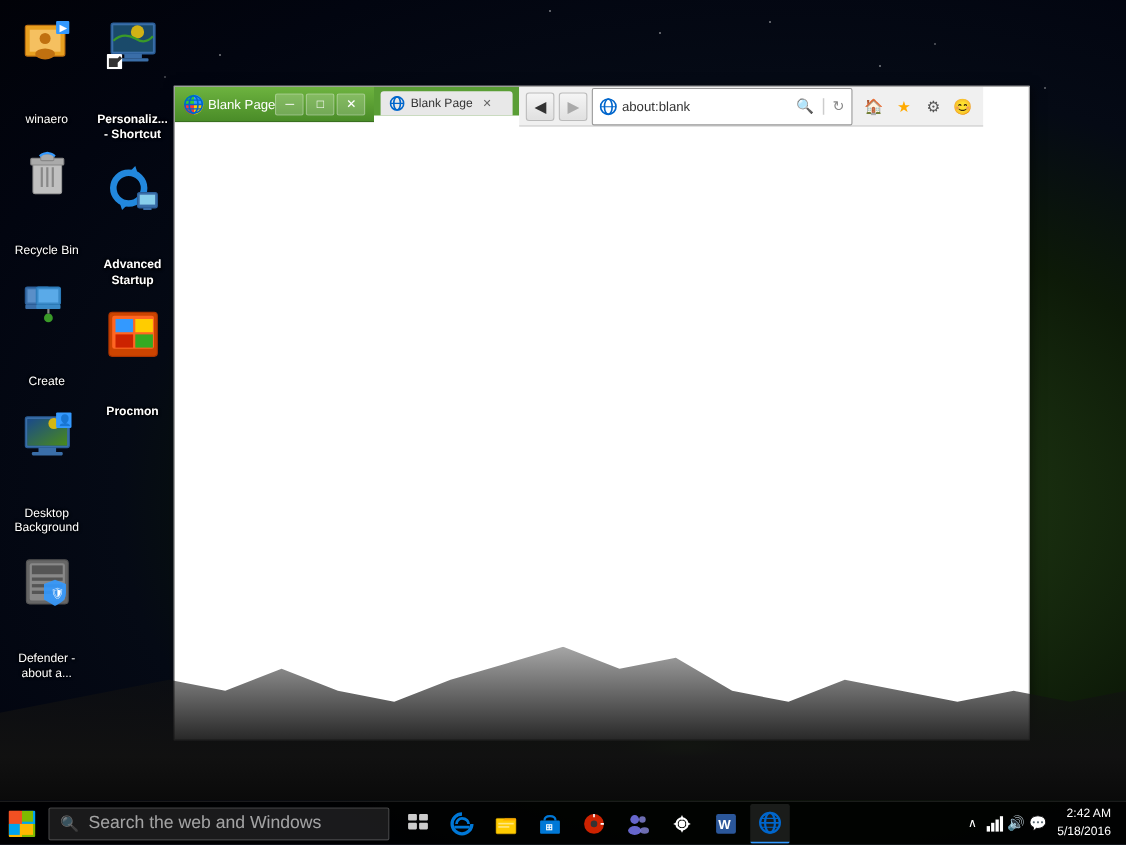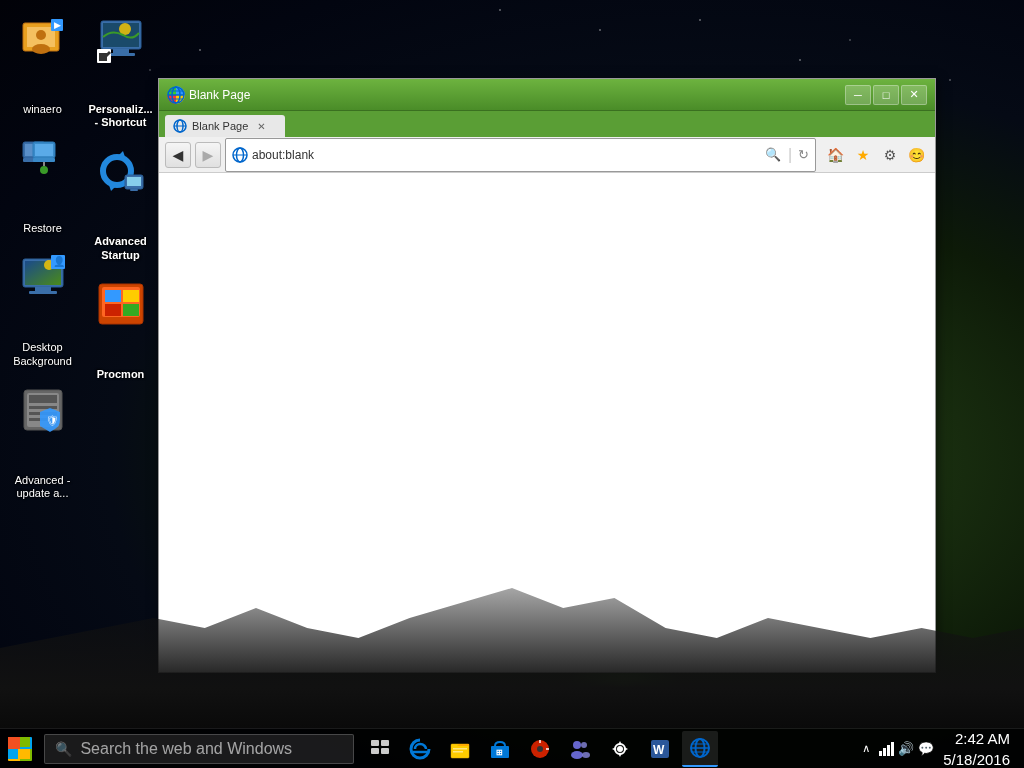--- a/index.html
+++ b/index.html
@@ -101,21 +101,21 @@
     
     .browser-window {
       position: absolute;
       top: 78px;
       left: 158px;
       width: 778px;
       height: 595px;
       background: white;
       box-shadow: 2px 2px 10px rgba(0,0,0,0.5);
       display: flex;
-      flex-direction: column;
+      flex-direction: row;
       border: 1px solid #999;
     }
 
     .browser-titlebar {
       background: linear-gradient(to bottom, #6db33f 0%, #4a8c28 100%);
       height: 32px;
       display: flex;
       align-items: center;
       justify-content: space-between;
       padding: 0 8px;
@@ -359,21 +359,21 @@
       display: flex;
       align-items: center;
       justify-content: center;
       font-size: 12px;
       color: white;
       cursor: pointer;
     }
 
     .clock {
       color: white;
-      font-size: 15px;
+      font-size: 11px;
       text-align: right;
       padding: 0 6px;
       line-height: 1.4;
       cursor: pointer;
     }
 
     
     .icons-column-1 {
       position: absolute;
       top: 10px;
@@ -408,36 +408,50 @@
           <rect x="8" y="12" width="28" height="20" fill="#f5c060"></rect>
           <circle cx="22" cy="20" r="5" fill="#c07010"></circle>
           <ellipse cx="22" cy="34" rx="9" ry="5" fill="#c07010"></ellipse>
           <rect x="32" y="4" width="12" height="12" rx="1" fill="#3399ff"></rect>
           <text x="35" y="13" font-size="9" fill="white">▶</text>
         </svg>
       </div>
       <span class="icon-label">winaero</span>
     </div>
 
+    <div class="icon-item">
+      <div class="icon-img">
+        <svg width="42" height="48" viewBox="0 0 42 48">
+          <rect x="8" y="14" width="26" height="28" rx="2" fill="#c0c0c0" stroke="#999" stroke-width="1"></rect>
+          <rect x="6" y="10" width="30" height="6" rx="1" fill="#aaa" stroke="#888" stroke-width="1"></rect>
+          <rect x="15" y="6" width="12" height="6" rx="1" fill="#aaa" stroke="#888" stroke-width="1"></rect>
+          <line x1="16" y1="18" x2="16" y2="36" stroke="#888" stroke-width="2"></line>
+          <line x1="21" y1="18" x2="21" y2="36" stroke="#888" stroke-width="2"></line>
+          <line x1="26" y1="18" x2="26" y2="36" stroke="#888" stroke-width="2"></line>
+          <path d="M14 8 Q21 2 28 8" fill="none" stroke="#3399ff" stroke-width="2"></path>
+        </svg>
+      </div>
+      <span class="icon-label">Recycle Bin</span>
+    </div>
 
 
     <div class="icon-item">
       <div class="icon-img">
         <svg width="48" height="48" viewBox="0 0 48 48">
           <rect x="4" y="8" width="22" height="16" rx="2" fill="#3a6ea8" stroke="#2a5e98"></rect>
           <rect x="6" y="10" width="18" height="12" fill="#5a8fc8"></rect>
           <rect x="4" y="24" width="22" height="4" rx="1" fill="#3a6ea8"></rect>
           <rect x="14" y="8" width="22" height="16" rx="2" fill="#3a8ac8" stroke="#2a7ab8"></rect>
           <rect x="16" y="10" width="18" height="12" fill="#5aaae8"></rect>
           <rect x="14" y="24" width="22" height="4" rx="1" fill="#3a8ac8"></rect>
           <circle cx="25" cy="36" r="4" fill="#3a9a28"></circle>
           <line x1="25" y1="28" x2="25" y2="32" stroke="#888" stroke-width="2"></line>
         </svg>
       </div>
-      <span class="icon-label">Restore</span>
+      <span class="icon-label">Create</span>
     </div>
 
     <div class="icon-item">
       <div class="icon-img">
         <svg width="48" height="48" viewBox="0 0 48 48">
           <rect x="4" y="6" width="40" height="28" rx="2" fill="#3a6ea8" stroke="#2a5e98"></rect>
           <rect x="6" y="8" width="36" height="24" fill="#1a4a6a"></rect>
           <rect x="6" y="8" width="36" height="24" fill="url(#bg_grad)"></rect>
           <defs>
             <linearGradient id="bg_grad" x1="0" y1="0" x2="1" y2="1">
@@ -463,21 +477,21 @@
           <rect x="7" y="7" width="32" height="34" rx="2" fill="#888"></rect>
           <rect x="9" y="9" width="28" height="8" fill="#555"></rect>
           <rect x="9" y="20" width="28" height="3" fill="#555"></rect>
           <rect x="9" y="26" width="28" height="3" fill="#555"></rect>
           <rect x="9" y="32" width="18" height="3" fill="#555"></rect>
 
           <path d="M30 22 L40 26 L40 34 Q40 40 35 43 Q30 46 30 46 Q25 43 20 40 L20 26 Z" fill="#3399ff" opacity="0.9"></path>
           <text x="26" y="38" font-size="10" fill="white">🛡</text>
         </svg>
       </div>
-      <span class="icon-label">Advanced - update a...</span>
+      <span class="icon-label">Defender - about a...</span>
     </div>
   </div>
 
   <div class="icons-column-2">
 
     <div class="icon-item">
       <div class="icon-img">
         <svg width="48" height="48" viewBox="0 0 48 48">
           <rect x="4" y="6" width="40" height="28" rx="2" fill="#3a6ea8" stroke="#2a5e98"></rect>
           <rect x="6" y="8" width="36" height="24" fill="#1a4a6a"></rect>

